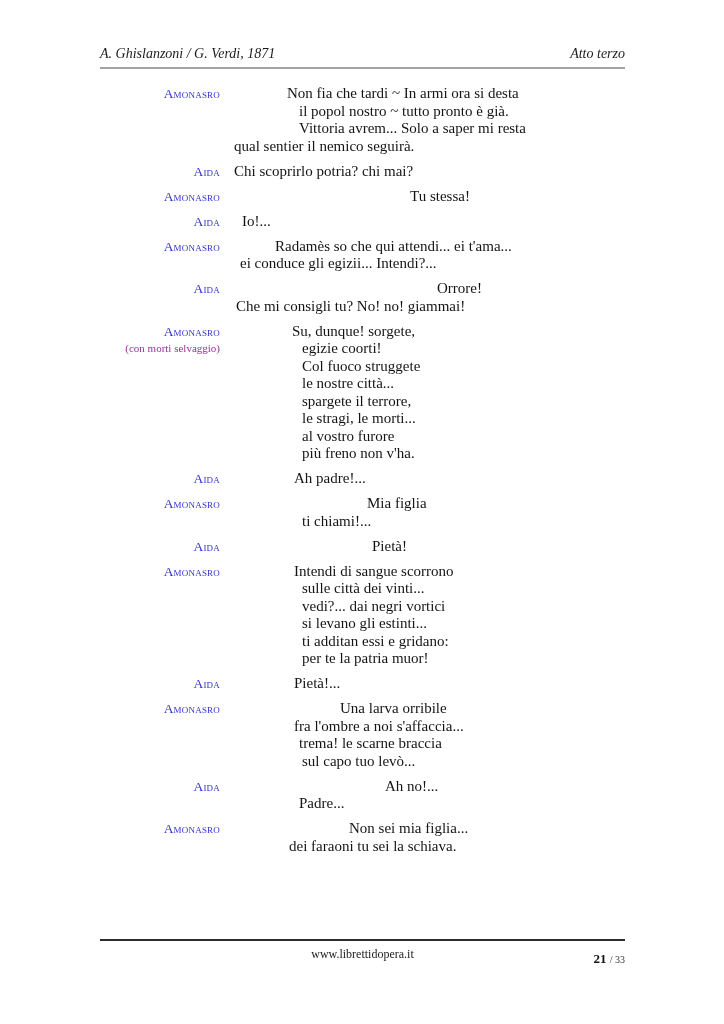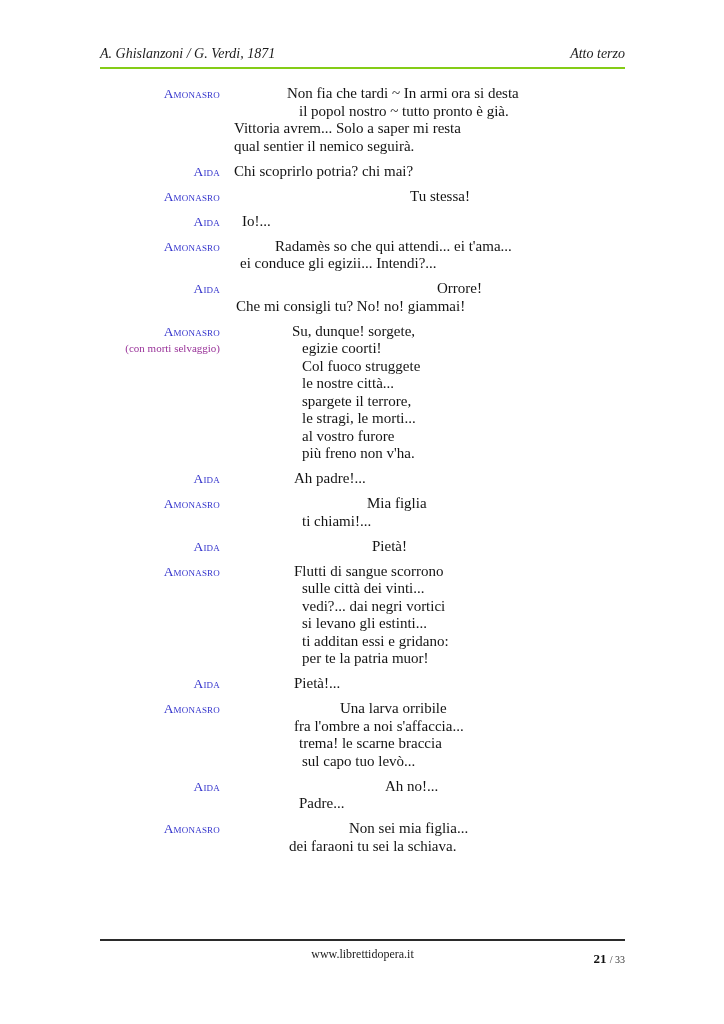--- a/index.html
+++ b/index.html
@@ -8,21 +8,21 @@
     width:724px;height:1024px;
     background:#ffffff;
     font-family:"Liberation Serif","DejaVu Serif",serif;
     color:#1a1a1a;
     overflow:hidden;
   }
   .header{
     position:absolute;left:100px;right:99px;top:46px;
     display:flex;justify-content:space-between;align-items:flex-end;
     font-style:italic;font-size:14px;color:#1c1c1c;
-    border-bottom:2px solid #84cc16;
+    border-bottom:2px solid #a3a3a3;
     padding-bottom:5px;
   }
   .content{
     position:absolute;left:102px;top:85px;width:526px;
   }
   .blk{
     display:flex;align-items:baseline;
     margin-bottom:7.5px;
   }
   .namecol{
@@ -70,21 +70,21 @@
   </div>
 
   <div class="content">
       <div class="blk">
         <div class="namecol">
           <div class="cname">Amonasro</div>
         </div>
         <div class="textcol">
           <div class="vline" style="margin-left: 53px;">Non fia che tardi ~ In armi ora si desta</div>
           <div class="vline" style="margin-left: 65px;">il popol nostro ~ tutto pronto è già.</div>
-          <div class="vline" style="">Vittoria avrem... Solo a saper mi resta</div>
+          <div class="vline" style="margin-left: 65px;">Vittoria avrem... Solo a saper mi resta</div>
           <div class="vline" style="">qual sentier il nemico seguirà.</div>
         </div>
       </div>
       <div class="blk">
         <div class="namecol">
           <div class="cname">Aida</div>
         </div>
         <div class="textcol">
           <div class="vline" style="margin-left: 0px;">Chi scoprirlo potria? chi mai?</div>
         </div>
@@ -162,21 +162,21 @@
         </div>
         <div class="textcol">
           <div class="vline" style="margin-left: 138px;">Pietà!</div>
         </div>
       </div>
       <div class="blk">
         <div class="namecol">
           <div class="cname">Amonasro</div>
         </div>
         <div class="textcol">
-          <div class="vline" style="margin-left: 60px;">Flutti di sangue scorrono</div>
+          <div class="vline" style="margin-left: 60px;">Intendi di sangue scorrono</div>
           <div class="vline" style="margin-left: 68px;">sulle città dei vinti...</div>
           <div class="vline" style="margin-left: 68px;">vedi?... dai negri vortici</div>
           <div class="vline" style="margin-left: 68px;">si levano gli estinti...</div>
           <div class="vline" style="margin-left: 68px;">ti additan essi e gridano:</div>
           <div class="vline" style="margin-left: 68px;">per te la patria muor!</div>
         </div>
       </div>
       <div class="blk">
         <div class="namecol">
           <div class="cname">Aida</div>

